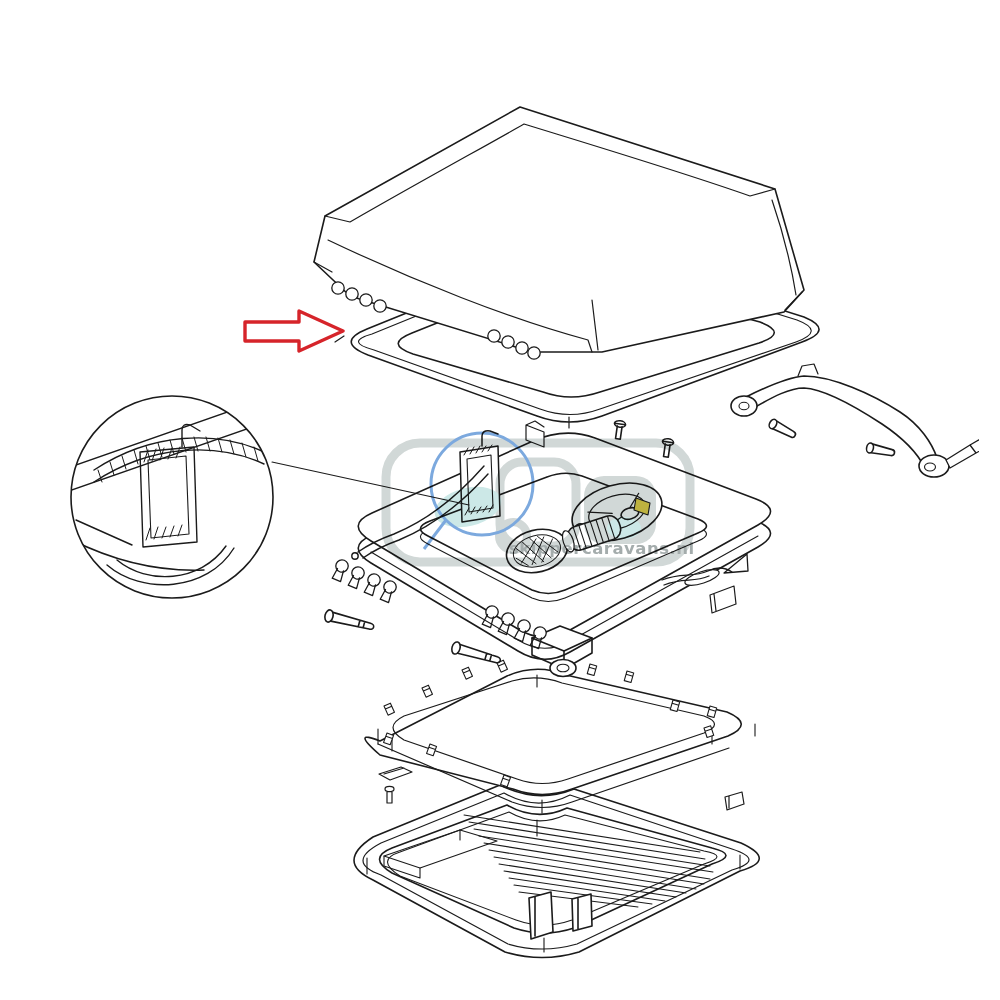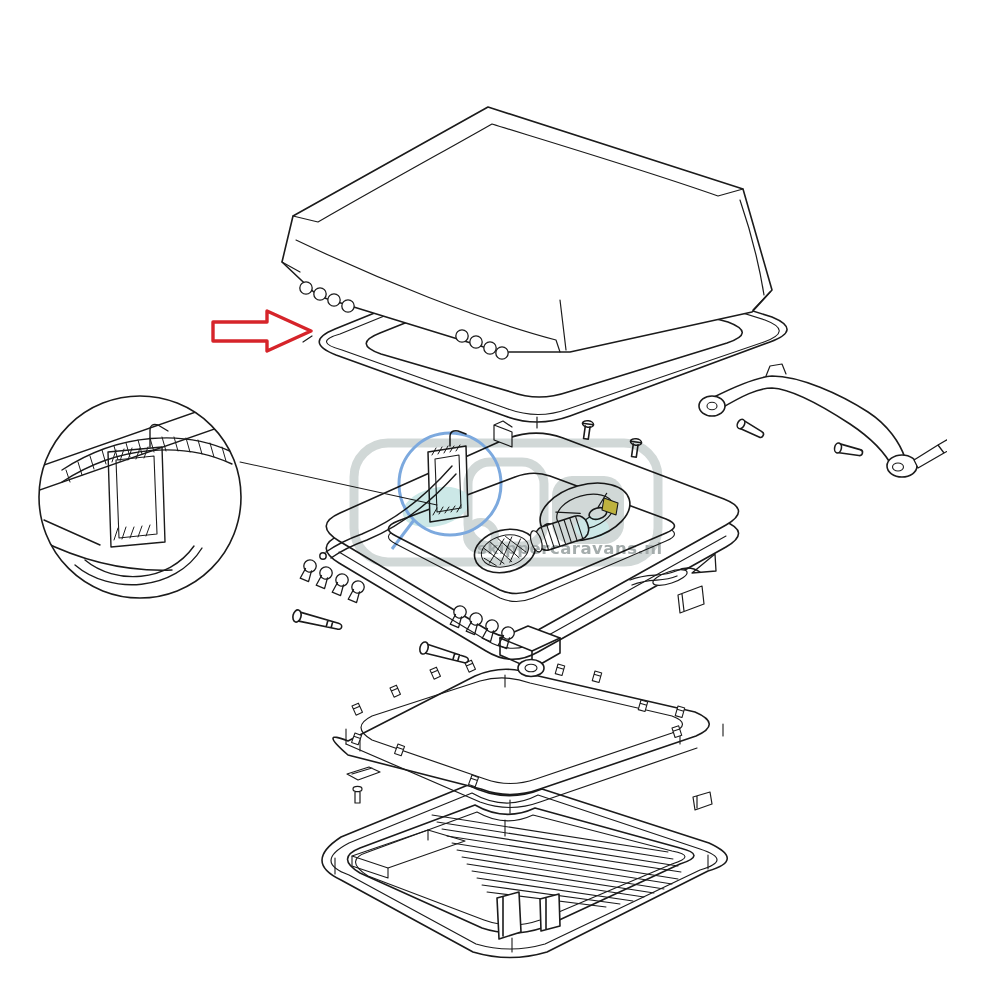--- a/index.html
+++ b/index.html
@@ -1,18 +1,18 @@
 <!DOCTYPE html>
 <html><head>
 <meta charset="utf-8">
 <title>Diagram</title>
 <style>
   html,body{margin:0;padding:0;background:#ffffff;}
   .canvas{position:relative;width:947px;height:1000px;background:#fff;overflow:hidden;
-          font-family:"Liberation Sans", sans-serif;}
+          font-family:"Liberation Sans", sans-serif;padding-left:32px;}
   svg{display:block}
   text.wm{font-family:"DejaVu Sans","Liberation Sans",sans-serif;font-weight:bold;letter-spacing:.5px;}
 </style>
 </head>
 <body>
 
 <div class="canvas">
 <svg width="1000" height="1000" viewBox="0 0 1000 1000" xmlns="http://www.w3.org/2000/svg">
 
   <defs>

